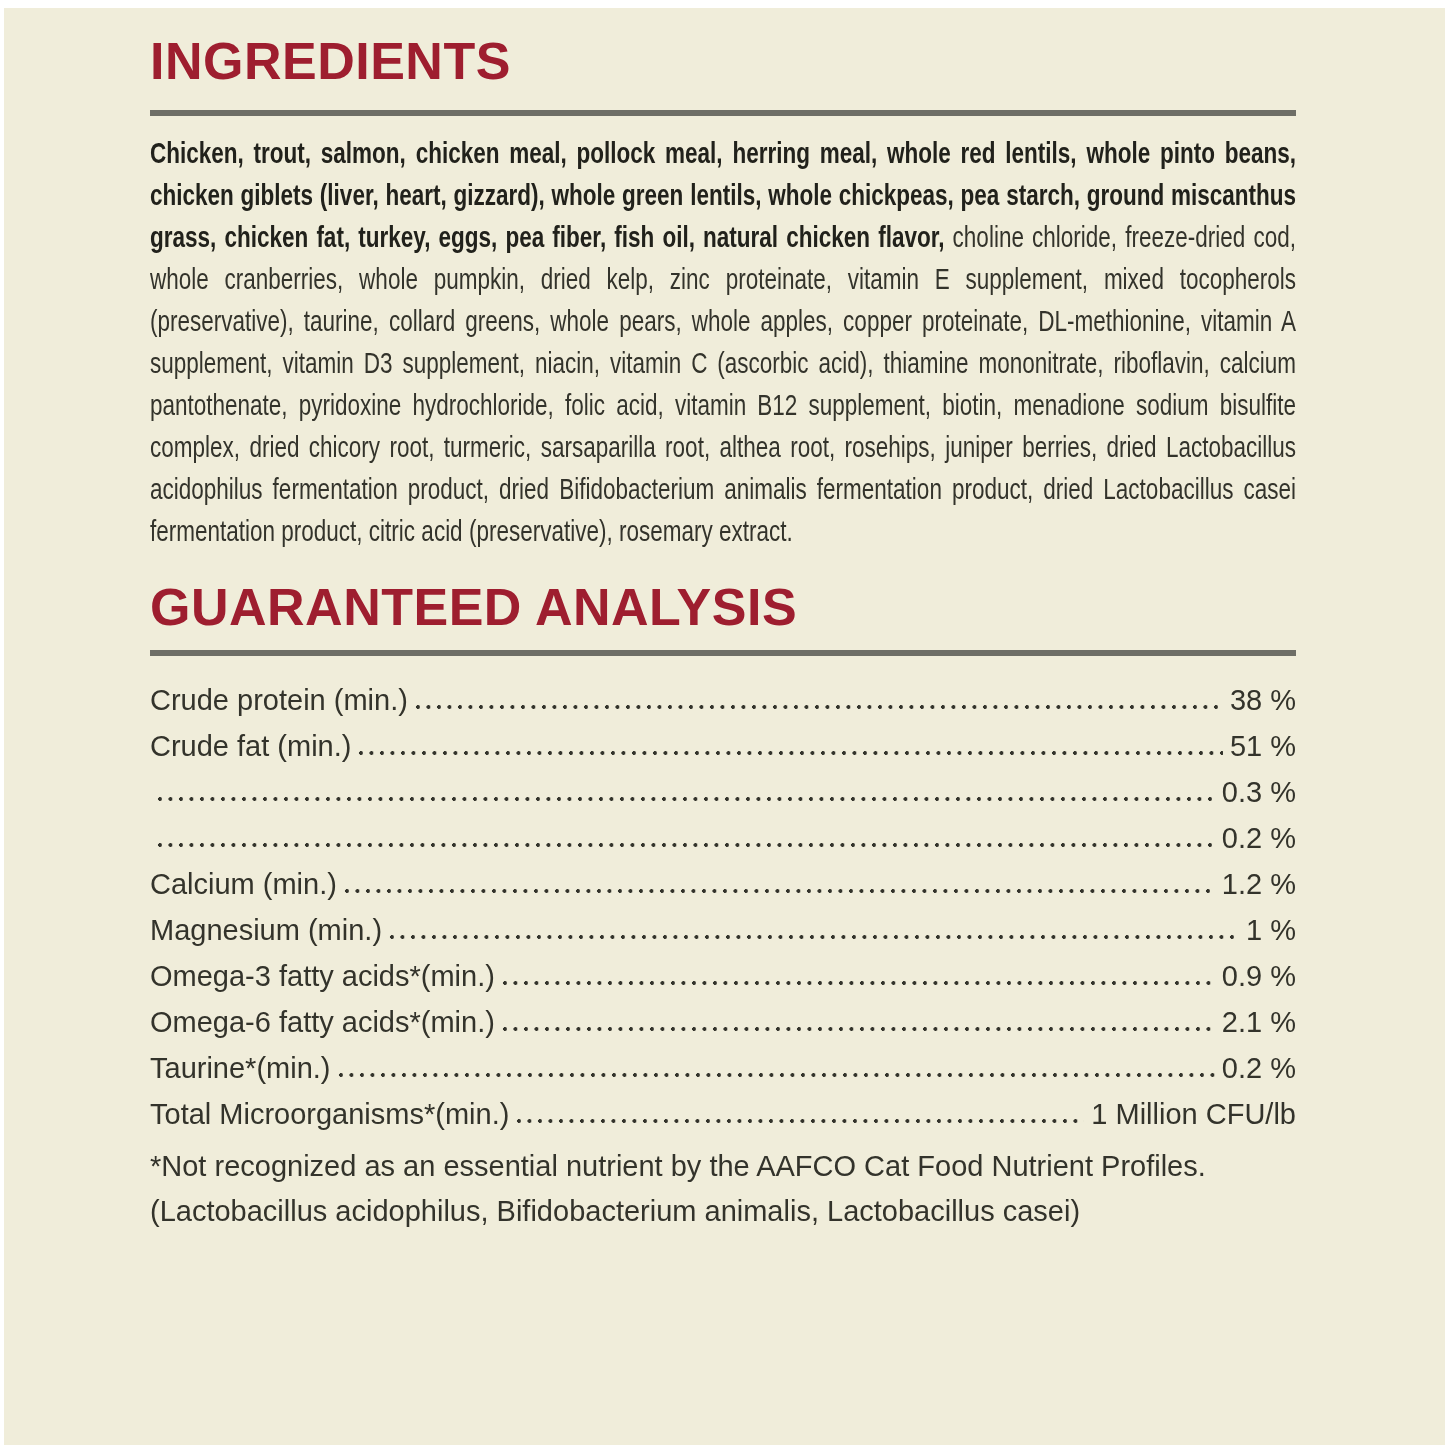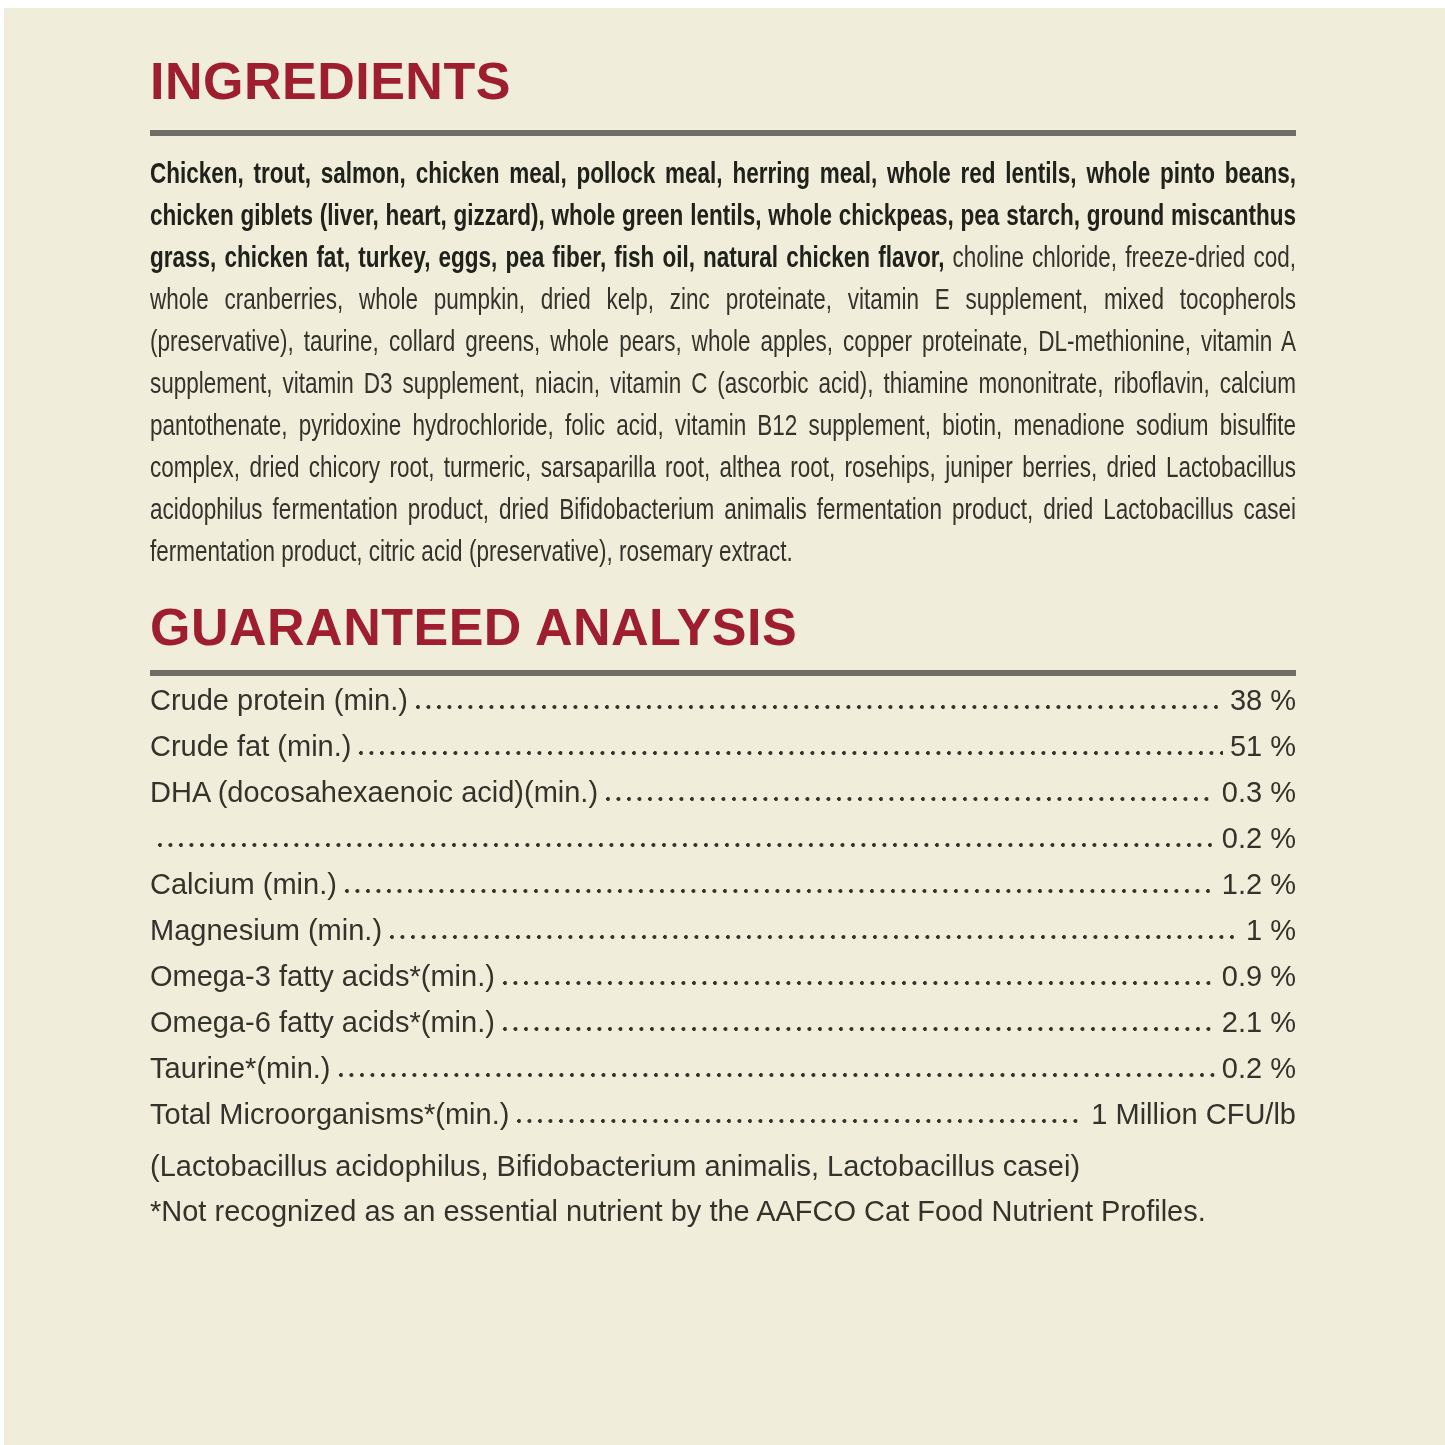--- a/index.html
+++ b/index.html
@@ -14,21 +14,21 @@
   body{
     background:var(--background,#F0EDDA);
     font-family:"Liberation Sans","DejaVu Sans",sans-serif;
     color:var(--text,#33332B);
     overflow:hidden;
     position:relative;
   }
   .edge-top{position:absolute;top:0;left:0;right:0;height:8px;background:#ffffff;}
   .edge-left{position:absolute;top:0;left:0;bottom:0;width:4px;background:#ffffff;}
   .panel{
-    padding:54px 149px 0 150px;
+    padding:34px 149px 0 150px;
     position:relative;
   }
   h1.section-title{
     font-size:52px;
     line-height:54px;
     font-weight:bold;
     letter-spacing:0.5px;
     color:var(--accent,#9E1E2F);
   }
   .rule{
@@ -50,21 +50,21 @@
     line-height:42px;
     text-align:justify;
     color:var(--text,#33332B);
   }
   .ingredients-paragraph .lead-bold{
     font-weight:bold;
     color:var(--text_bold,#21211B);
   }
   .ga-title{margin-top:28px;}
   .analysis-table{
-    margin-top:8px;
+    margin-top:28px;
     font-size:29px;
     color:var(--text,#33332B);
   }
   .analysis-row{
     display:flex;
     align-items:baseline;
     height:46px;
   }
   .analysis-label{white-space:nowrap;}
   .analysis-leader{
@@ -113,21 +113,20 @@
 
         <div class="analysis-row">
           <span class="analysis-label">Crude fat (min.)</span>
           <span class="analysis-leader"></span>
           <span class="analysis-value">51 %</span>
         </div>
 
 
 
         <div class="analysis-row">
-          <span class="analysis-label">DHA (docosahexaenoic acid)(min.)</span>
           <span class="analysis-leader"></span>
           <span class="analysis-value">0.3 %</span>
         </div>
 
         <div class="analysis-row">
           <span class="analysis-leader"></span>
           <span class="analysis-value">0.2 %</span>
         </div>
 
         <div class="analysis-row">
@@ -163,19 +162,19 @@
 
         <div class="analysis-row">
           <span class="analysis-label">Total Microorganisms*(min.)</span>
           <span class="analysis-leader"></span>
           <span class="analysis-value">1 Million CFU/lb</span>
         </div>
       </div>
 
     <div class="analysis-notes">
 
+        <div class="note-line">*Not recognized as an essential nutrient by the AAFCO Cat Food Nutrient Profiles.</div>
+
         <div class="note-line">(Lactobacillus acidophilus, Bifidobacterium animalis, Lactobacillus casei)</div>
-
-        <div class="note-line">*Not recognized as an essential nutrient by the AAFCO Cat Food Nutrient Profiles.</div>
       </div>
   </section>
 
 </div>
 
 </body></html>

